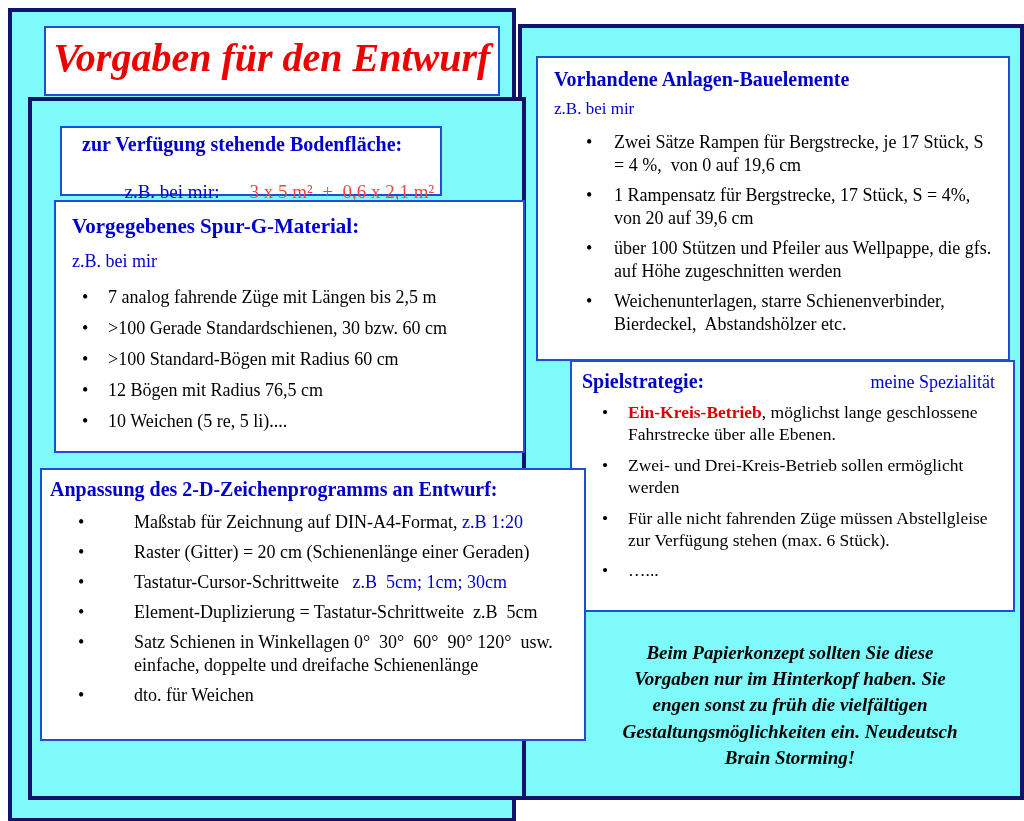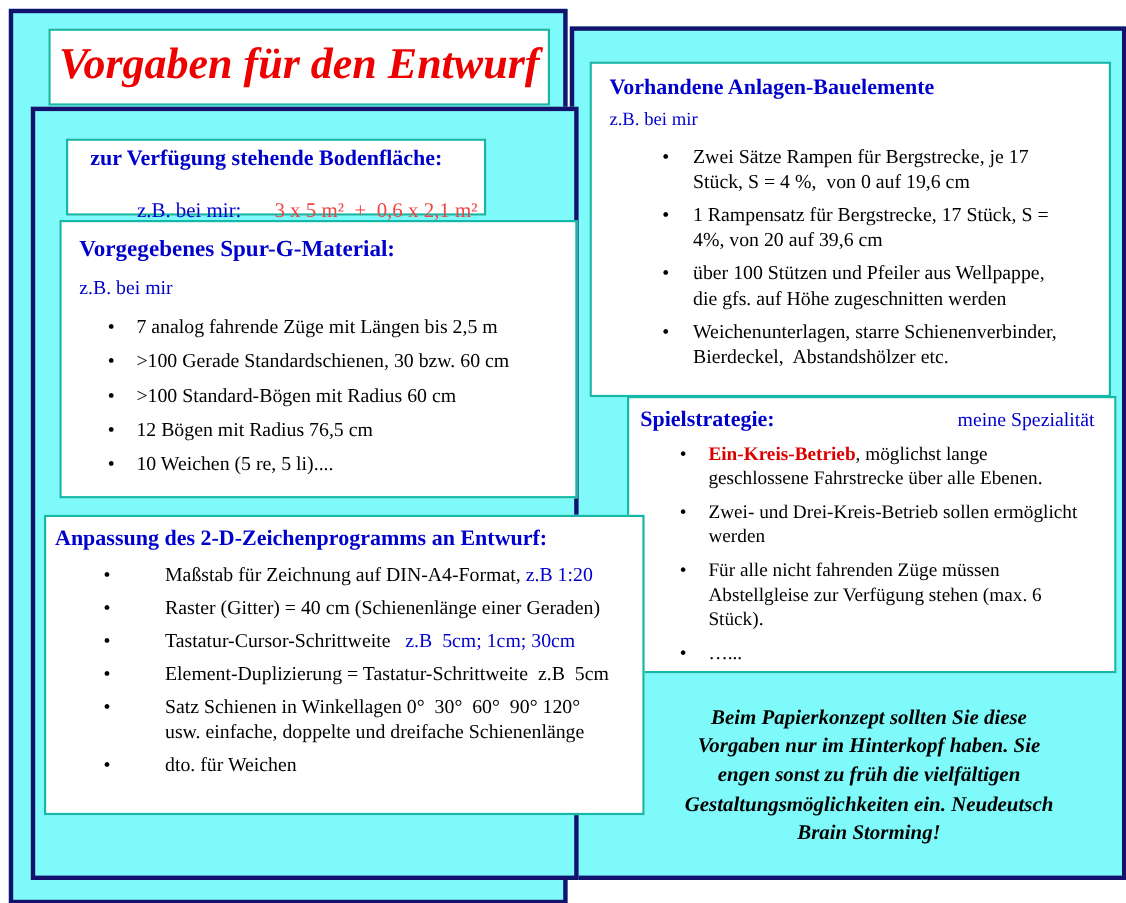--- a/index.html
+++ b/index.html
@@ -19,21 +19,21 @@
     border: 4px solid #13136D;
   }
   #panel-left  { left: 8px;   top: 8px;  width: 500px; height: 806px; }
   #panel-right { left: 518px; top: 24px; width: 498px; height: 768px; }
   #panel-inner { left: 28px;  top: 97px; width: 490px; height: 695px; }
 
   
   .wbox {
     position: absolute;
     background: #ffffff;
-    border: 2px solid #14b8a6;
+    border: 2px solid #1d4ed8;
   }
   #title-box    { left: 44px;  top: 26px;  width: 452px; height: 66px; }
   #floor-box    { left: 60px;  top: 126px; width: 378px; height: 66px; }
   #material-box { left: 54px;  top: 200px; width: 467px; height: 249px; }
   #elements-box { left: 536px; top: 56px;  width: 470px; height: 301px; }
   #strategy-box { left: 570px; top: 360px; width: 441px; height: 248px; }
   #program-box  { left: 40px;  top: 468px; width: 542px; height: 269px; }
 
   .title-text {
     font-size: 40px;
@@ -51,21 +51,21 @@
   #floor-box .bh { font-size: 20px; padding: 5px 0 0 20px; }
   .floor-line { font-size: 19px; padding: 3px 0 0 34px; white-space: pre-wrap; }
   .floor-line .val { margin-left: 30px; color: #ef4444; }
 
   #material-box .bh { font-size: 21px; padding: 12px 0 0 16px; }
   #material-box .sub { display: block; font-size: 18px; padding: 12px 0 0 16px; }
 
   #elements-box .bh { font-size: 20px; padding: 10px 0 0 16px; }
   #elements-box .sub { display: block; font-size: 17px; padding: 8px 0 0 16px; }
 
-  ul.bl { list-style: none; margin: 16px; padding: 0; }
+  ul.bl { list-style: none; margin: 0; padding: 0; }
   ul.bl li {
     position: relative;
     font-size: 18px;
     line-height: 1.28;
     margin-bottom: 8px;
     white-space: pre-wrap;
     color: #000;
   }
   ul.bl li::before { content: "\2022"; position: absolute; top: 0; }
 
@@ -158,21 +158,21 @@
       <li><span class="red-b"></span><span>Zwei- und Drei-Kreis-Betrieb sollen ermöglicht werden</span></li>
       <li><span class="red-b"></span><span>Für alle nicht fahrenden Züge müssen Abstellgleise zur Verfügung stehen (max. 6 Stück).</span></li>
       <li><span class="red-b"></span><span>…...</span></li>
     </ul>
   </div>
 
   <div class="wbox" id="program-box">
     <div class="bh">Anpassung des 2-D-Zeichenprogramms an Entwurf:</div>
     <ul class="bl">
       <li><span>Maßstab für Zeichnung auf DIN-A4-Format, </span><span class="blue">z.B 1:20</span></li>
-      <li><span>Raster (Gitter) = 40 cm (Schienenlänge einer Geraden)</span><span class="blue"></span></li>
+      <li><span>Raster (Gitter) = 20 cm (Schienenlänge einer Geraden)</span><span class="blue"></span></li>
       <li><span>Tastatur-Cursor-Schrittweite   </span><span class="blue">z.B  5cm; 1cm; 30cm</span></li>
       <li><span>Element-Duplizierung = Tastatur-Schrittweite  z.B  5cm</span><span class="blue"></span></li>
       <li><span>Satz Schienen in Winkellagen 0°  30°  60°  90° 120°  usw. einfache, doppelte und dreifache Schienenlänge</span><span class="blue"></span></li>
       <li><span>dto. für Weichen</span><span class="blue"></span></li>
     </ul>
   </div>
 
   <div id="note">Beim Papierkonzept sollten Sie diese Vorgaben nur im Hinterkopf haben. Sie engen sonst zu früh die vielfältigen Gestaltungsmöglichkeiten ein. Neudeutsch Brain Storming!</div>
 
 </div>

